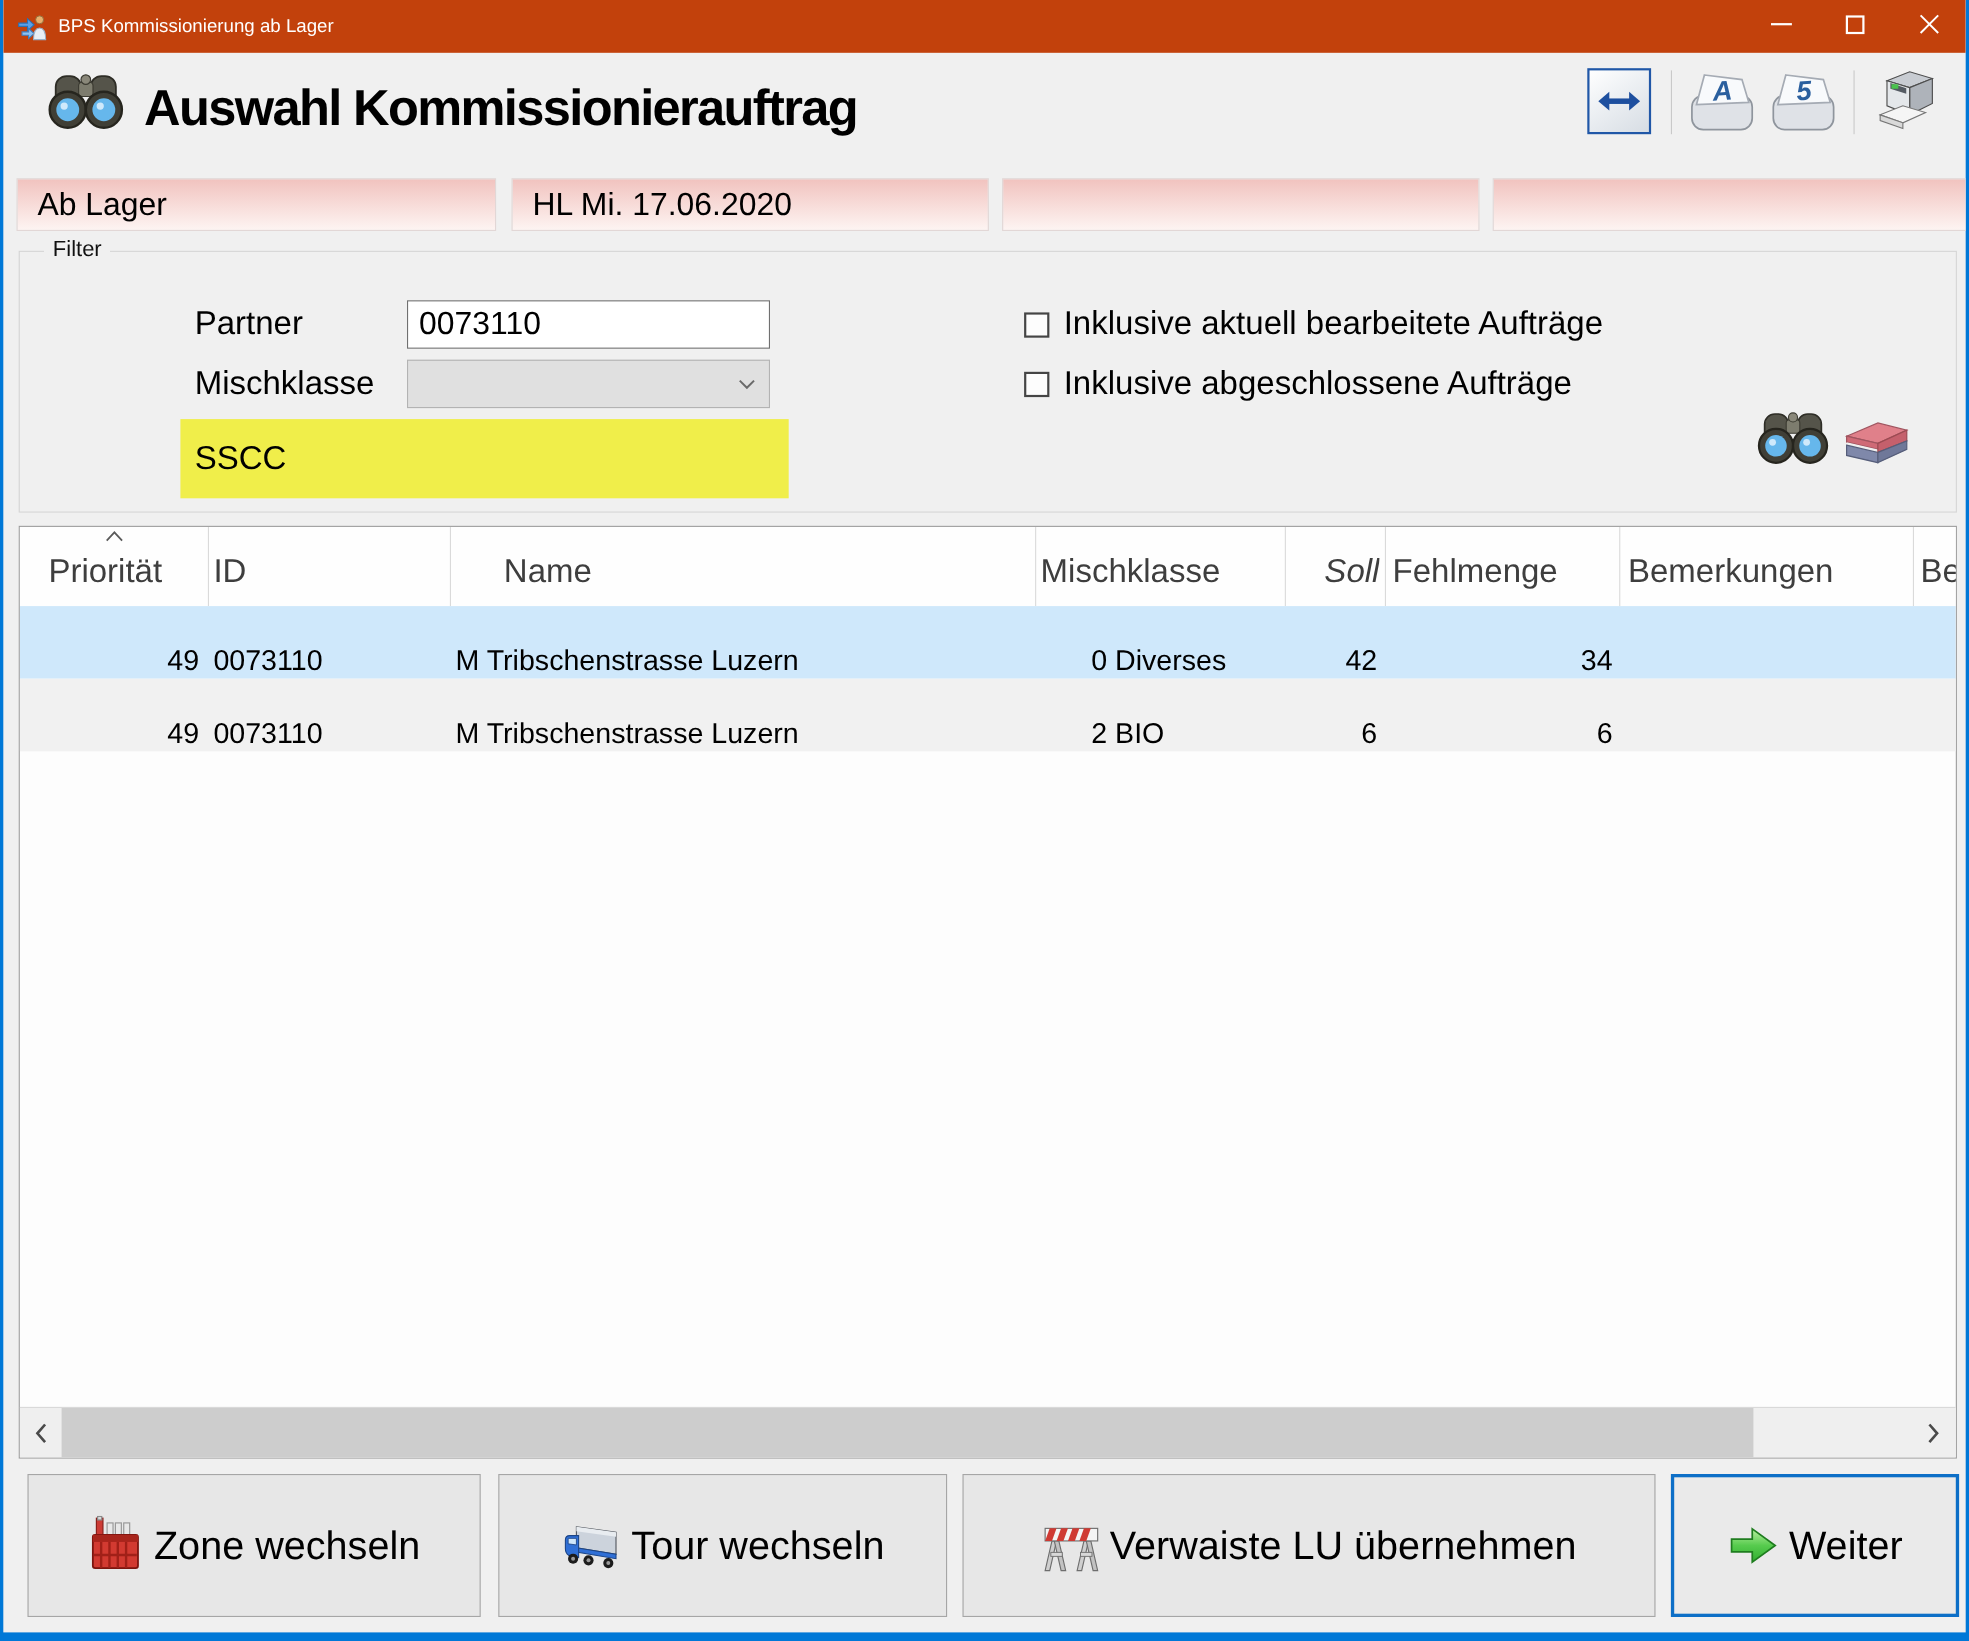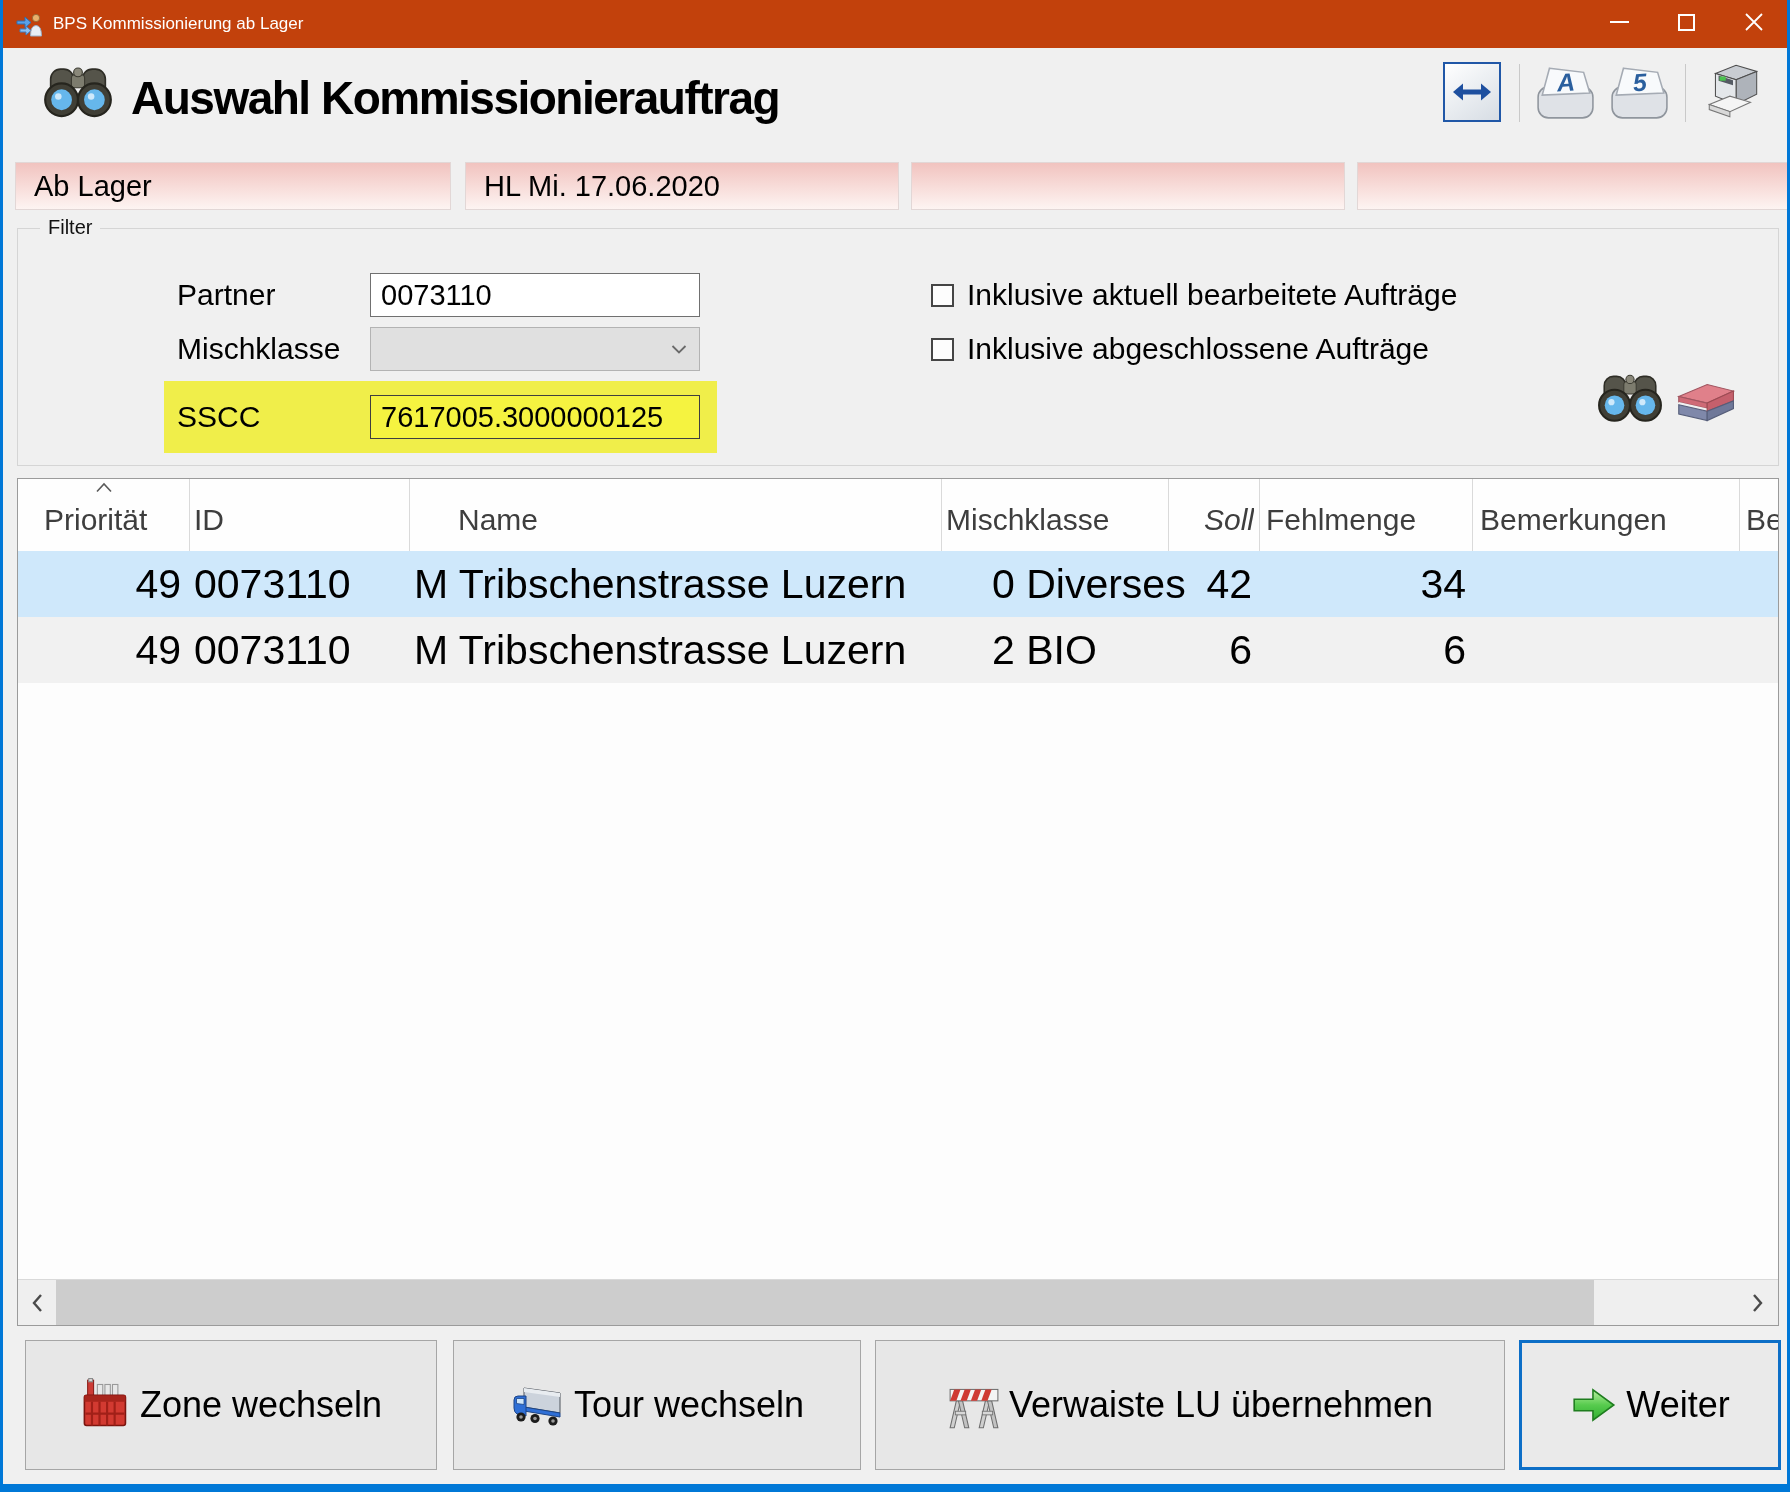--- a/index.html
+++ b/index.html
@@ -65,21 +65,21 @@
   .grid { position:absolute; left:14px; top:478px; width:1762px; height:848px;
     background:#fdfdfd; border:1px solid #9b9b9b; overflow:hidden; }
   .thead { position:absolute; top:0; left:0; right:0; height:72px; background:#fefefe; }
   .th { position:absolute; top:0; height:72px; line-height:82px; font-size:30px; color:#3e3e3e;
     white-space:nowrap; overflow:hidden; }
   .vsep { position:absolute; top:0; width:1px; height:72px; background:#dadada; }
   .sort-caret { position:absolute; left:76px; top:3px; }
   .trow { position:absolute; left:0; right:0; height:66px; }
   .row0 { top:72px;  background:#cfe8fb; }
   .row1 { top:138px; background:#f1f1f1; }
-  .cell { position:absolute; top:0; height:57px; line-height:66px; font-size:41px; color:#000; white-space:nowrap; }
+  .cell { position:absolute; top:16px; height:57px; line-height:66px; font-size:26px; color:#000; white-space:nowrap; }
   .c-prio { left:0;     width:163px; text-align:right; }
   .c-id   { left:176px; width:210px; }
   .c-name { left:396px; width:520px; }
   .c-misch{ left:928px; width:215px;margin-left:46px; }
   .c-soll { left:1150px;width:84px;  text-align:right; }
   .c-fehl { left:1241px;width:207px; text-align:right; }
   .c-bem  { left:1462px;width:250px; }
   
   .th-prio { left:26px;  width:140px; }
   .th-id   { left:176px; width:200px; }
@@ -194,21 +194,20 @@
     <div class="flabel fl2">Mischklasse</div>
     <div class="fselect">
       <span></span>
       <svg width="16" height="10" viewBox="0 0 16 10">
         <polyline points="1.5,2 8,8.5 14.5,2" fill="none" stroke="#6a6a6a" stroke-width="1.8"></polyline>
       </svg>
     </div>
 
     <div class="sscc-highlight"></div>
     <div class="flabel fl3">SSCC</div>
-    <input class="finput in-sscc" type="text" value="7617005.3000000125" style="">
 
     <div class="checkrow cr1">
       <div class="checkbox"></div>
       <span class="checklabel">Inklusive aktuell bearbeitete Aufträge</span>
     </div>
     <div class="checkrow cr2">
       <div class="checkbox"></div>
       <span class="checklabel">Inklusive abgeschlossene Aufträge</span>
     </div>
 

